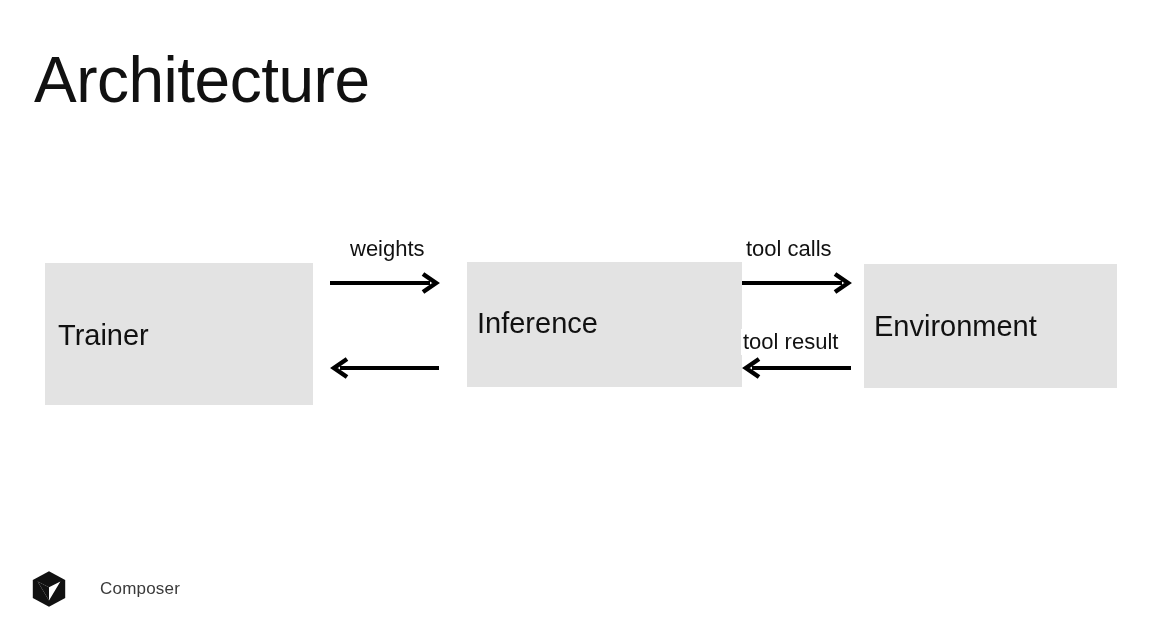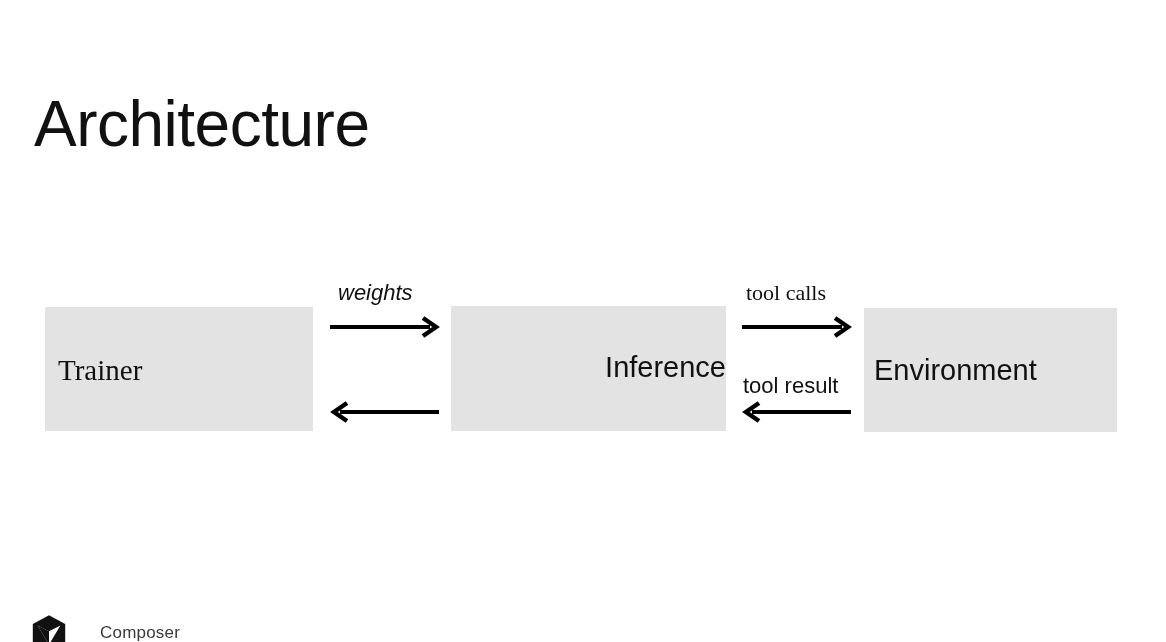--- a/index.html
+++ b/index.html
@@ -15,21 +15,20 @@
     overflow: hidden;
     font-family: "Liberation Sans", sans-serif;
     color: #000000;
     -webkit-font-smoothing: antialiased;
   }
 
   .slide {
     position: absolute;
     inset: 0;
     background: #ffffff;
-    margin-top: 44px;
   }
 
   
   .slide-title {
     position: absolute;
     left: 34px;
     top: 43px;
     font-size: 64px;
     line-height: 74px;
     font-weight: 400;
@@ -58,34 +57,32 @@
     line-height: 34px;
     font-weight: 400;
     color: #111111;
     white-space: nowrap;
   }
 
   #node-trainer {
     left: 45px;
     top: 263px;
     width: 268px;
-    height: 124px;
-    font-family: Liberation Serif, serif;
+    height: 142px;
   }
   #node-trainer .node-label {
     padding-left: 13px;
     margin-top: 2px;
   }
 
   #node-inference {
-    left: 451px;
+    left: 467px;
     top: 262px;
     width: 275px;
     height: 125px;
-    justify-content: flex-end;
   }
   #node-inference .node-label {
     padding-left: 10px;
     margin-top: -4px;
   }
 
   #node-environment {
     left: 864px;
     top: 264px;
     width: 253px;
@@ -101,23 +98,23 @@
     position: absolute;
     font-size: 22px;
     line-height: 26px;
     font-weight: 400;
     color: #111111;
     white-space: nowrap;
     background: #ffffff;
     padding: 0 2px;
   }
 
-  #label-weights      { left: 336px; top: 236px; font-style: italic; }
+  #label-weights      { left: 348px; top: 236px; }
   #label-advantages   { left: 315px; top: 329px; }
-  #label-tool-calls   { left: 744px; top: 236px; font-family: Liberation Serif, serif; }
+  #label-tool-calls   { left: 744px; top: 236px; }
   #label-tool-result  { left: 741px; top: 329px; }
 
   
   .arrow-svg {
     position: absolute;
     overflow: visible;
   }
   #arrow-weights     { left: 326px; top: 272px; }
   #arrow-advantages  { left: 326px; top: 357px; }
   #arrow-tool-calls  { left: 738px; top: 272px; }

